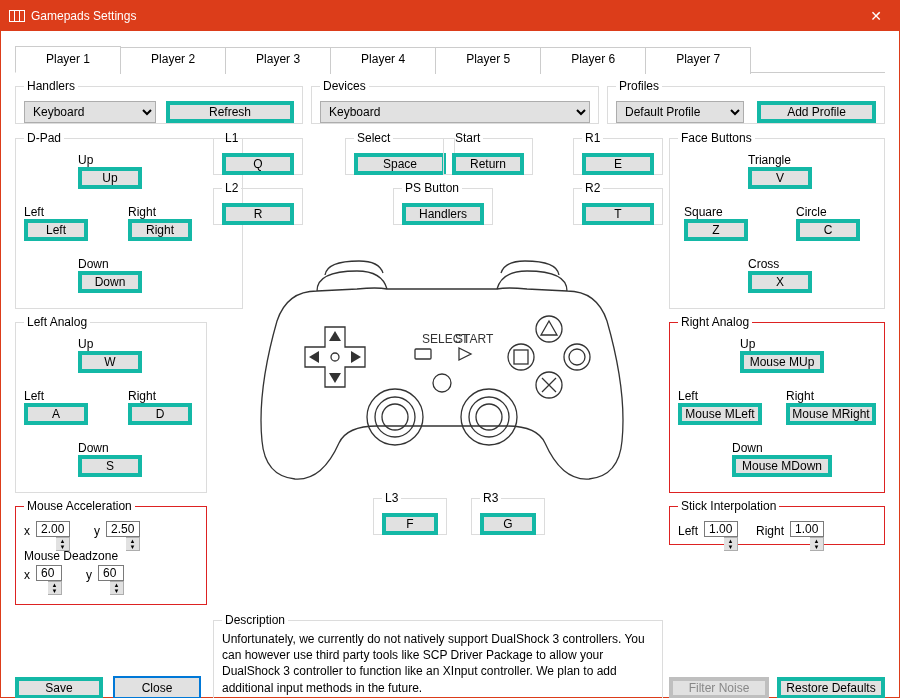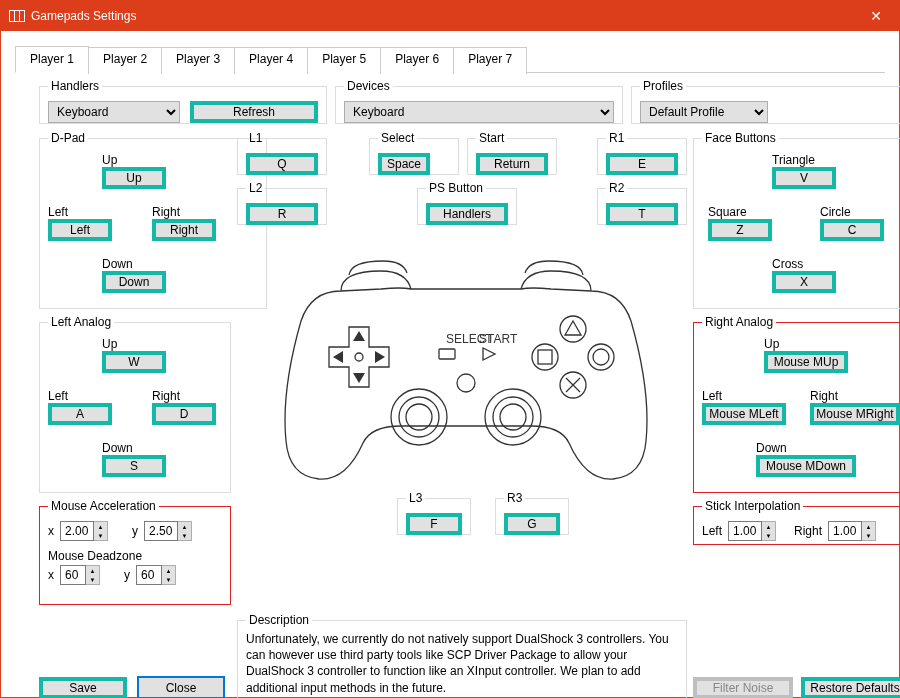--- a/index.html
+++ b/index.html
@@ -6,33 +6,33 @@
   body { margin:0; padding:0; background:#fff; }
   .window { width:900px; height:698px; border:1px solid #DC3D1A; display:flex; flex-direction:column; }
   .titlebar { height:30px; background:#DC3D1A; color:#fff; display:flex; align-items:center; padding:0 0 0 8px; }
   .titlebar .icon { width:16px; height:12px; border:1px solid #fff; margin-right:6px; display:flex; }
   .titlebar .icon span { flex:1; border-right:1px solid #fff; }
   .titlebar .icon span:last-child { border-right:none; }
   .title-text { flex:1; font-size:12px; }
   .close-btn { width:46px; height:30px; display:flex; align-items:center; justify-content:center; color:#fff; font-size:14px; }
   .client { flex:1; background:#fff; padding:14px 14px 10px 14px; position:relative; display:flex; flex-direction:column; }
   .tabs { display:flex; border-bottom:1px solid #ccc; }
-  .tab { padding:5px 14px 6px; border:1px solid #ccc; border-bottom:none; margin-right:-1px; background:#fff; position:relative; top:1px; font-size:12px; white-space:nowrap; cursor:pointer;}
+  .tab { padding:5px 30px 6px; border:1px solid #ccc; border-bottom:none; margin-right:-1px; background:#fff; position:relative; top:1px; font-size:12px; white-space:nowrap; cursor:pointer;}
   .tab.active { background:#fff; border-bottom:1px solid #fff; }
   .tab:not(.active) { top:2px; padding-top:4px; padding-bottom:5px;}
-  .page { flex:1; position:relative;margin-left:24px; }
+  .page { flex:1; position:relative; }
   fieldset.gb { position:absolute; border:1px solid #dcdcdc; margin:0; padding:8px 8px 8px 8px; }
   fieldset.gb.highlight { border:1px solid #d22; }
   fieldset.gb > legend { padding:0 3px; font-size:12px; color:#000; }
   .btn { height:22px; background:#e1e1e1; border:4px solid #14b8a6; display:flex; align-items:center; justify-content:center; cursor:pointer; font-size:12px; user-select:none;}
   .btn.disabled { color:#888; background:#e1e1e1; border-color:#bfbfbf; cursor:default;}
   .btn.focusblue { border:2px solid #0078d7; height:23px;}
   select.combo { height:22px; width:100%; background:#e1e1e1; border:1px solid #adadad; font-size:12px; padding-left:4px;}
   .lbl { font-size:12px; }
-  .spin { display:flex; align-items:flex-end; height:20px;}
+  .spin { display:flex; align-items:flex-end; height:20px;flex-direction:column;}
   .spin input { width:34px; height:20px; border:1px solid #7a7a7a; font-size:12px; padding:0 4px; text-align:left;}
   .spin .arrows { width:14px; height:20px; display:flex; flex-direction:column; border:1px solid #adadad; border-left:none;}
   .spin .arrows div{flex:1; background:#e1e1e1; font-size:6px; display:flex; align-items:center; justify-content:center; line-height:1;}
   .desc-text { line-height:1.35; font-size:12px;}
   
   .controller-svg { position:absolute; }
 </style>
 </head>
 <body>
 
@@ -69,20 +69,21 @@
 
       <fieldset class="gb" style="left:296px; top:6px; width:288px; height:45px;">
         <legend>Devices</legend>
         <select class="combo"><option>Keyboard</option></select>
       </fieldset>
 
       <fieldset class="gb" style="left:592px; top:6px; width:278px; height:45px;">
         <legend>Profiles</legend>
         <div style="display:flex; gap:13px;">
           <select class="combo" style="width:128px"><option>Default Profile</option></select>
+          <div class="btn" style="flex:1">Add Profile</div>
         </div>
       </fieldset>
 
       <fieldset class="gb" style="left:0px; top:58px; width:228px; height:178px;">
         <legend>D-Pad</legend>
         <div style="position:relative; width:100%; height:100%;">
           <div style="position:absolute; left:54px; top:0;">
             <div class="lbl">Up</div>
             <div class="btn" style="width:64px">Up</div>
           </div>
@@ -105,21 +106,21 @@
         <legend>L1</legend>
         <div class="btn" style="width:72px">Q</div>
       </fieldset>
       <fieldset class="gb" style="left:198px; top:108px; width:90px; height:44px;">
         <legend>L2</legend>
         <div class="btn" style="width:72px">R</div>
       </fieldset>
 
       <fieldset class="gb" style="left:330px; top:58px; width:90px; height:44px;">
         <legend>Select</legend>
-        <div class="btn" style="width:52px">Space</div>
+        <div class="btn" style="width:92px">Space</div>
       </fieldset>
       <fieldset class="gb" style="left:378px; top:108px; width:100px; height:44px;">
         <legend>PS Button</legend>
         <div class="btn" style="width:82px">Handlers</div>
       </fieldset>
 
       <fieldset class="gb" style="left:428px; top:58px; width:90px; height:44px;">
         <legend>Start</legend>
         <div class="btn" style="width:72px">Return</div>
       </fieldset>

